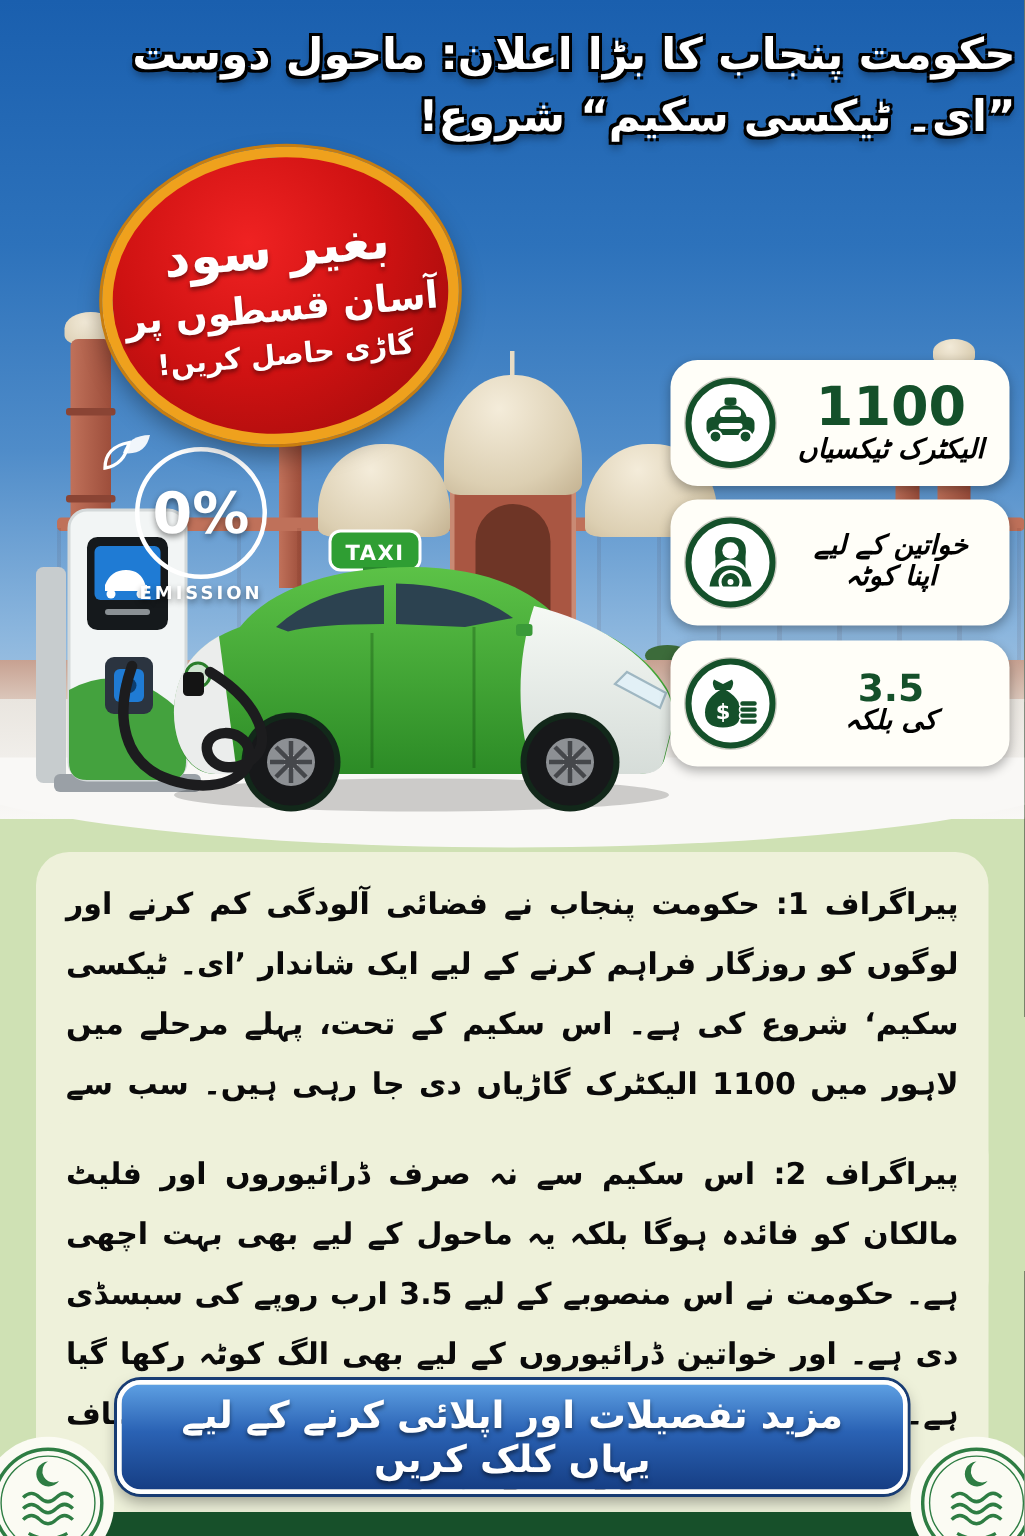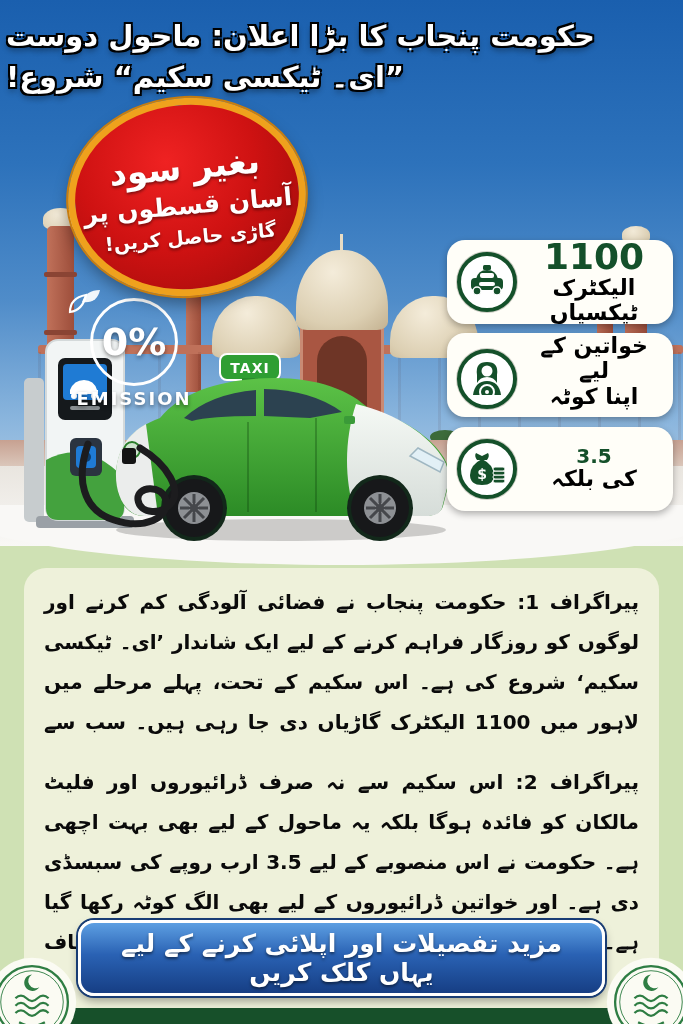--- a/index.html
+++ b/index.html
@@ -2,21 +2,21 @@
 <html><head>
 <meta charset="utf-8">
 <style>
   html,body{margin:0;padding:0;background:#222;}
   .poster{position:relative;width:683px;height:1024px;margin:0 auto;overflow:hidden;
     font-family:"DejaVu Sans","Liberation Sans",sans-serif;background:#cfe1b4;}
 
   
   .photo{position:absolute;left:0;top:0;width:683px;height:545px;z-index:2;
     background:linear-gradient(180deg,#1a5fae 0%,#2d72bb 30%,#4f8cc9 55%,#8db7de 78%,#c8daea 100%);}
-  .headline{position:absolute;top:16px;left:6px;right:6px;z-index:9;direction:rtl;text-align:left;
+  .headline{position:absolute;top:16px;left:6px;right:6px;z-index:9;direction:rtl;text-align:right;
     color:#fff;font-size:29px;font-weight:bold;line-height:1.4;
     text-shadow:-2px -2px 0 #000,2px -2px 0 #000,-2px 2px 0 #000,2px 2px 0 #000,0 4px 6px rgba(0,0,0,.45);}
 
   
   .mosque{position:absolute;inset:0;z-index:1;}
   .m-parapet{position:absolute;left:38px;right:0;top:345px;height:9px;background:#bf715a;border-radius:3px;}
   .m-wall{position:absolute;left:38px;right:0;top:352px;height:92px;
     background:linear-gradient(180deg,#c07a64,#ad5f4b 35%,#a2523f);
     background-image:repeating-linear-gradient(90deg,rgba(60,10,0,.08) 0 3px,rgba(255,255,255,0) 3px 40px);}
   .m-portal{position:absolute;left:300px;top:316px;width:84px;height:128px;background:#a95642;
@@ -56,35 +56,35 @@
     display:flex;flex-direction:column;align-items:center;justify-content:center;
     color:#fff;direction:rtl;transform:rotate(-5deg);box-sizing:border-box;}
   .offer .o1{font-size:34px;font-weight:bold;text-shadow:0 2px 3px rgba(0,0,0,.45);}
   .offer .o2{font-size:25px;font-weight:bold;margin-top:4px;text-shadow:0 2px 3px rgba(0,0,0,.45);}
   .offer .o3{font-size:19px;font-weight:bold;margin-top:6px;text-shadow:0 2px 3px rgba(0,0,0,.45);}
 
   
   .emission{position:absolute;left:72px;top:298px;width:124px;z-index:6;display:flex;flex-direction:column;align-items:center;}
   .em-ring{width:82px;height:82px;border:3px solid #fff;border-radius:50%;display:flex;align-items:center;justify-content:center;
     color:#fff;font-size:38px;font-weight:bold;text-shadow:0 2px 4px rgba(0,0,0,.45);}
-  .em-label{margin-top:2px;color:#fff;font-size:18px;font-weight:bold;letter-spacing:2px;text-shadow:0 2px 4px rgba(0,0,0,.45);}
+  .em-label{margin-top:2px;color:#fff;font-size:12px;font-weight:bold;letter-spacing:2px;text-shadow:0 2px 4px rgba(0,0,0,.45);}
   .em-leaf{position:absolute;left:-8px;top:-12px;width:44px;height:44px;}
 
   
   .ibadge{position:absolute;left:447px;width:226px;height:84px;background:#fffef8;border-radius:18px;
     box-shadow:0 3px 7px rgba(0,0,0,.3);display:flex;align-items:center;gap:8px;padding:8px 10px;
     z-index:7;box-sizing:border-box;}
-  .ib1{top:240px;} .ib2{top:333px;align-items:flex-end;} .ib3{top:427px;}
+  .ib1{top:240px;} .ib2{top:333px;} .ib3{top:427px;}
   .ib-ic{flex:0 0 auto;width:60px;height:60px;border-radius:50%;background:#fff;border:4px solid #14502a;
     box-shadow:0 0 0 1px #cfcfc6;display:flex;align-items:center;justify-content:center;box-sizing:border-box;}
   .ib-txt{flex:1;text-align:center;direction:rtl;line-height:1.15;}
   .ib-val{font-size:36px;font-weight:bold;color:#14502a;line-height:1;}
-  .ib-lbl{font-size:22px;font-weight:bold;color:#000;}
+  .ib-lbl{font-size:18px;font-weight:bold;color:#000;font-style:italic;}
   .ib3row{display:flex;direction:ltr;align-items:baseline;justify-content:center;gap:4px;}
-  .ib3row .ib-val{font-size:20px;}
+  .ib3row .ib-val{font-size:25px;}
 
   
   .station{position:absolute;left:20px;top:334px;width:152px;height:196px;z-index:4;}
   .cable{position:absolute;left:66px;top:438px;width:130px;height:104px;z-index:6;}
   .car{position:absolute;left:96px;top:350px;width:366px;height:196px;z-index:5;}
 
   
   .green{position:absolute;left:0;top:535px;width:683px;height:489px;z-index:1;background:#cfe1b4;}
   .card{position:absolute;left:24px;right:24px;z-index:3;background:#eef1da;border-radius:22px;
     padding:14px 20px;box-sizing:border-box;direction:rtl;color:#0a0a0a;

